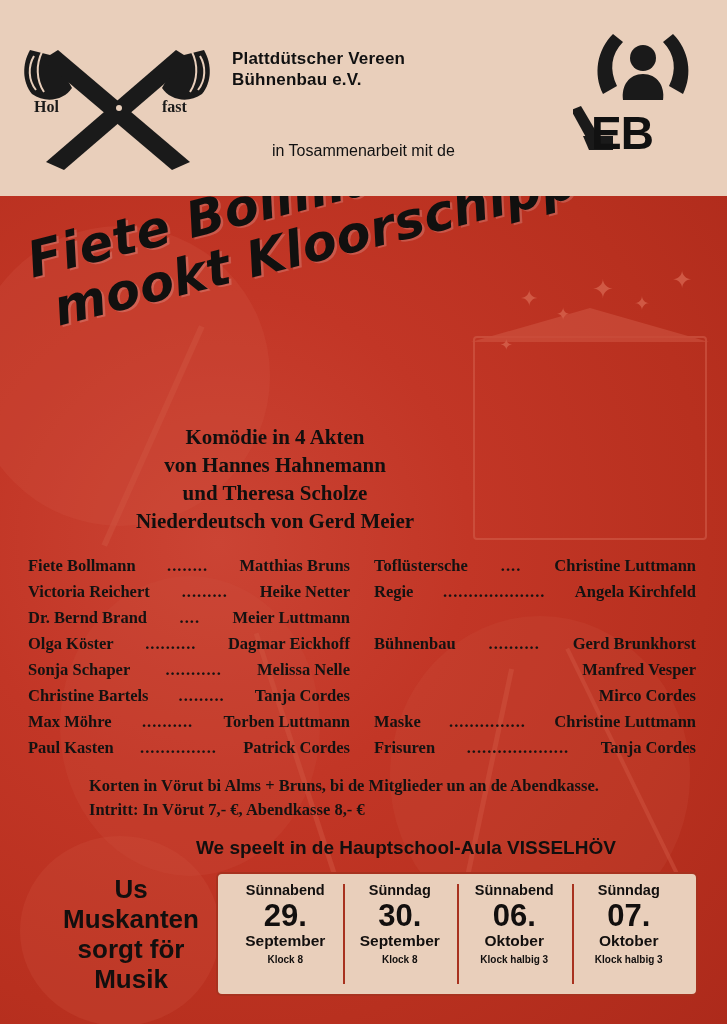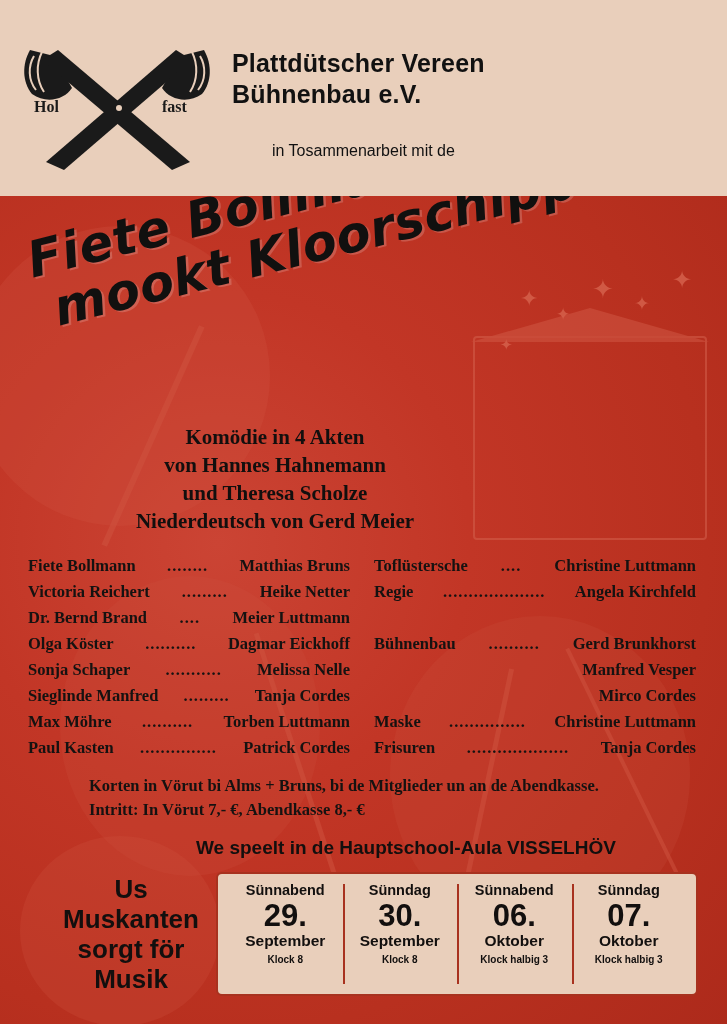--- a/index.html
+++ b/index.html
@@ -44,21 +44,21 @@
     font-weight: bold;
     color: #1a1a1a;
     font-family: "Liberation Serif", serif;
   }
   #club-name {
     position: absolute;
     left: 232px; top: 48px;
     width: 340px;
   }
   #club-name .line {
-    font-size: 25px;
+    font-size: 17px;
     font-weight: bold;
     color: #111;
     letter-spacing: 0.2px;
     line-height: 1.25;
   }
   #coop-line {
     position: absolute;
     left: 272px; top: 142px;
     font-size: 16px;
     color: #111;
@@ -307,20 +307,31 @@
     <span class="fast">fast</span>
   </div>
 
   <div id="club-name">
     <div class="line">Plattdütscher Vereen</div>
     <div class="line">Bühnenbau e.V.</div>
   </div>
 
   <div id="coop-line">in Tosammenarbeit mit de</div>
 
+  <div id="logo-right">
+    <svg width="140" height="140" viewBox="0 0 140 140">
+      <path d="M40 10 C24 26 20 50 30 70 L44 62 C36 46 38 30 50 18 Z" fill="#1a1a1a"></path>
+      <path d="M100 10 C116 26 120 50 110 70 L96 62 C104 46 102 30 90 18 Z" fill="#1a1a1a"></path>
+      <circle cx="70" cy="34" r="13" fill="#1a1a1a"></circle>
+      <path d="M70 50 C56 50 48 62 50 76 L90 76 C92 62 84 50 70 50 Z" fill="#1a1a1a"></path>
+      <path d="M8 82 L34 126 L20 126 L-2 86 Z" fill="#1a1a1a"></path>
+      <path d="M10 112 L40 112 L40 126 L16 126 Z" fill="#1a1a1a"></path>
+    </svg>
+    <span class="leb-text">EB</span>
+  </div>
 </div>
 
 <div id="poster">
 
   <div class="splat" style="left:-30px; top:30px; width:300px; height:300px; opacity:.28;"></div>
   <div class="splat" style="left:60px; top:380px; width:260px; height:300px; opacity:.22;"></div>
   <div class="splat" style="left:390px; top:420px; width:300px; height:320px; opacity:.20;"></div>
   <div class="splat" style="left:20px; top:640px; width:200px; height:190px; opacity:.25;"></div>
   <div class="ray" style="left:150px; top:120px; width:6px; height:240px; transform:rotate(24deg);"></div>
   <div class="ray" style="left:300px; top:430px; width:5px; height:300px; transform:rotate(-18deg);"></div>
@@ -370,21 +381,21 @@
         <span class="role">Olga Köster</span>
         <span class="dots">..........</span>
         <span class="name">Dagmar Eickhoff</span>
       </div>
       <div class="cast-row">
         <span class="role">Sonja Schaper</span>
         <span class="dots">...........</span>
         <span class="name">Melissa Nelle</span>
       </div>
       <div class="cast-row">
-        <span class="role">Sieglinde Manfred</span>
+        <span class="role">Christine Bartels</span>
         <span class="dots">.........</span>
         <span class="name">Tanja Cordes</span>
       </div>
       <div class="cast-row">
         <span class="role">Max Möhre</span>
         <span class="dots">..........</span>
         <span class="name">Torben Luttmann</span>
       </div>
       <div class="cast-row">
         <span class="role">Paul Kasten</span>

